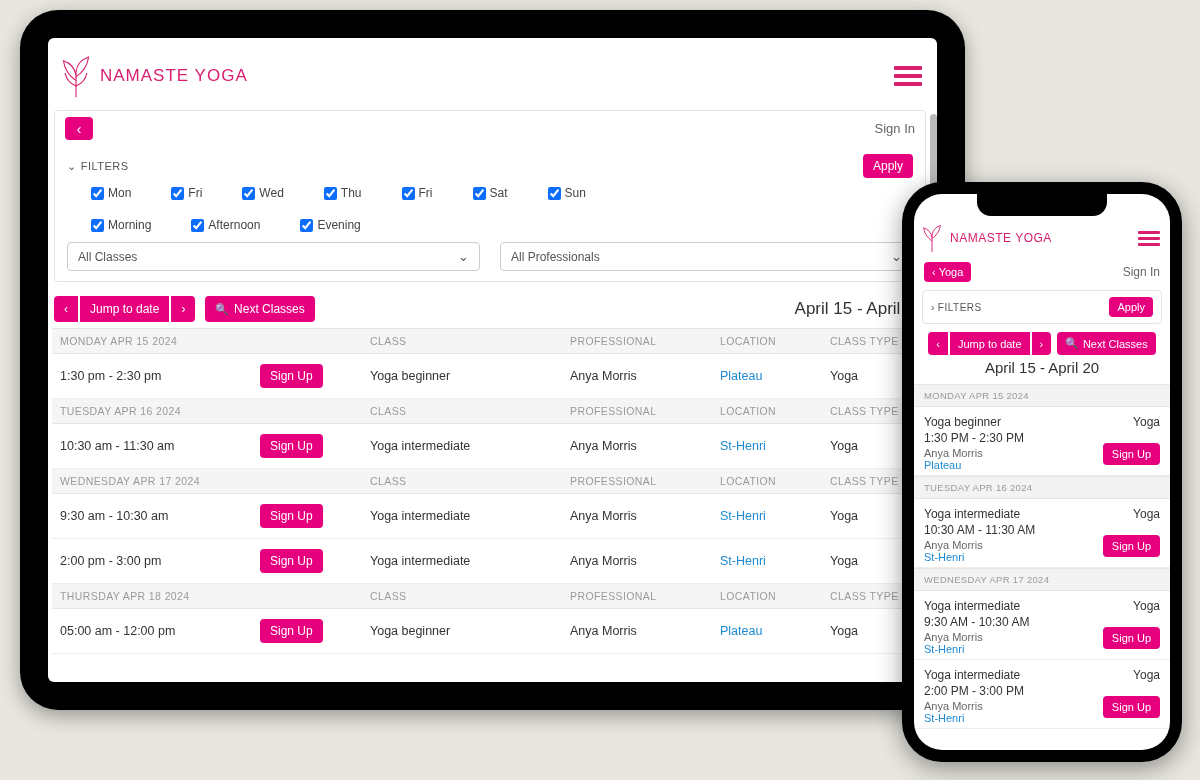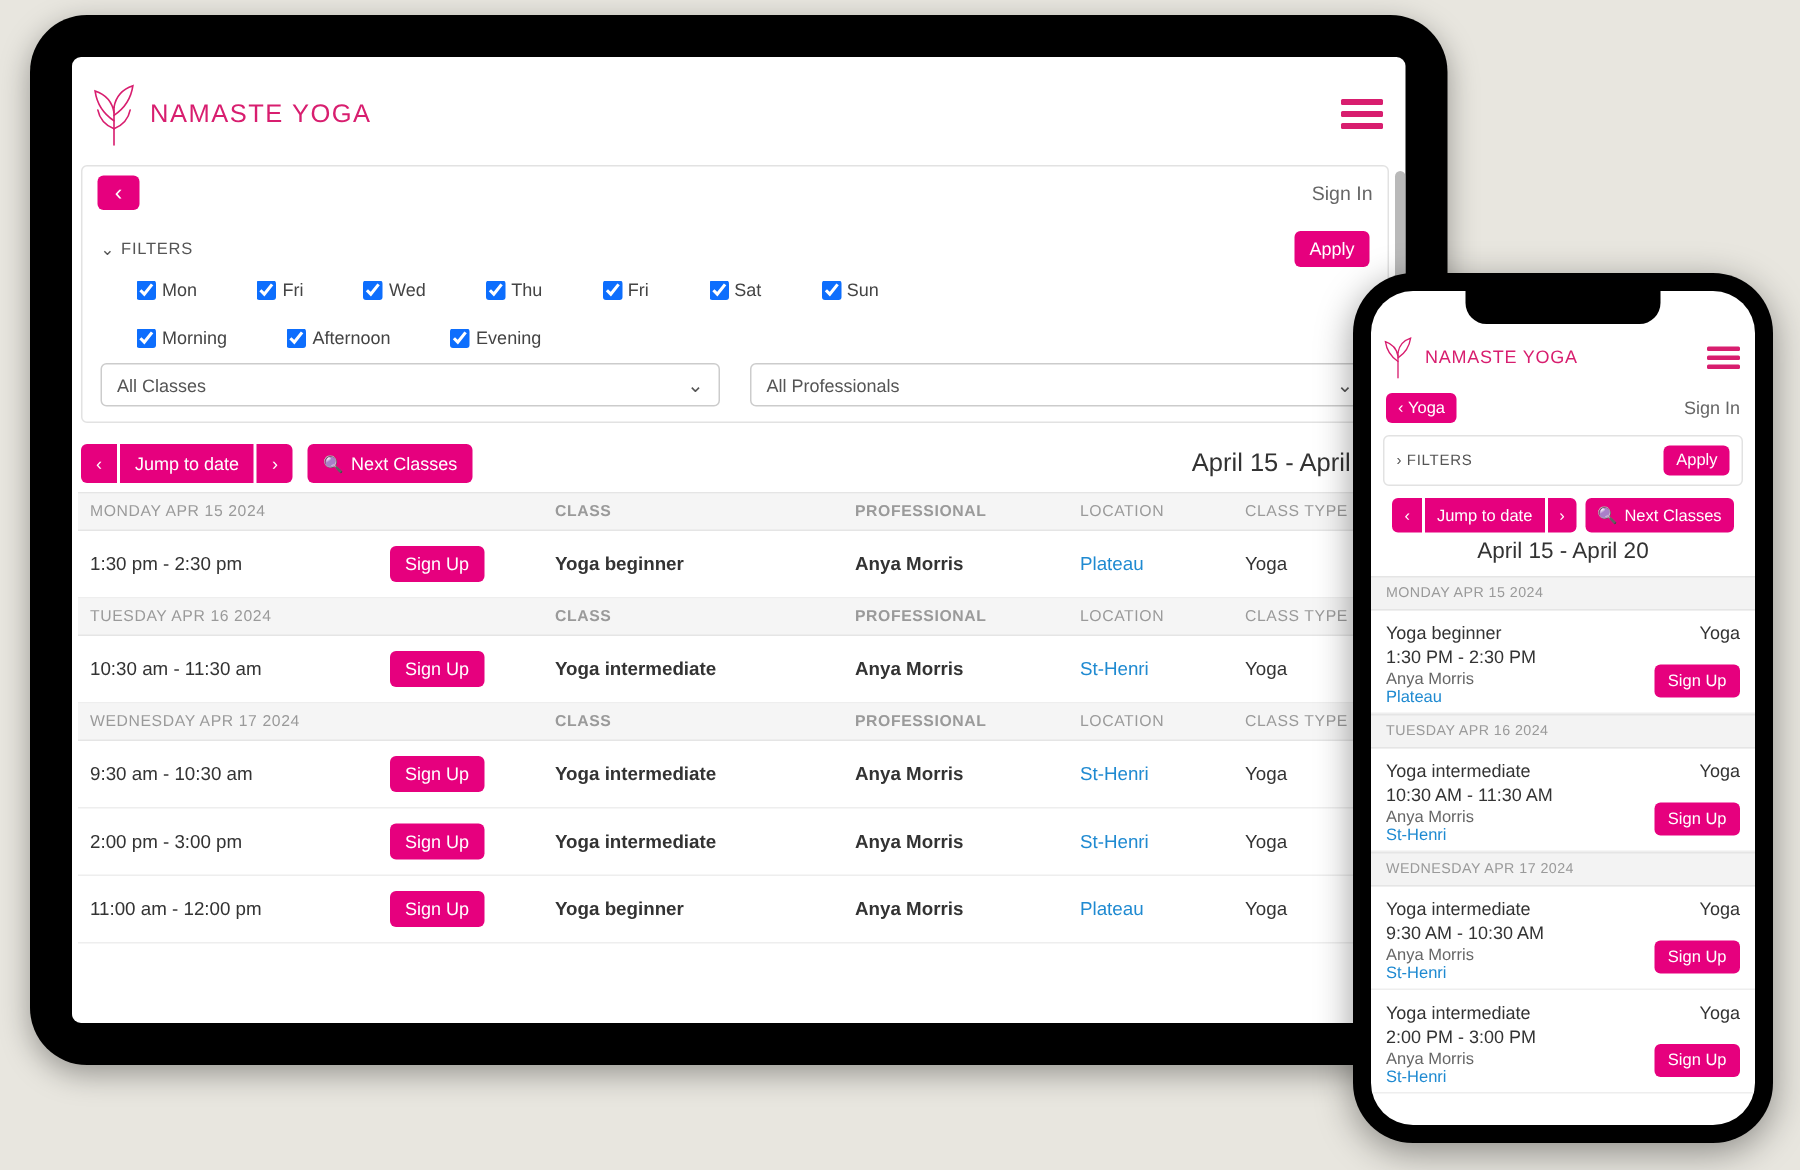--- a/index.html
+++ b/index.html
@@ -259,22 +259,22 @@
     border-top: 1px solid #e5e5e5;
     border-bottom: 1px solid #e5e5e5;
   }
   .schedule .class-row td {
     padding: 10px 8px;
     border-bottom: 1px solid #eee;
     vertical-align: middle;
   }
   .col-time { width: 200px; }
   .col-signup { width: 110px; }
-  .col-class { width: 200px; font-weight: bold; }
-  .col-prof { width: 150px; font-weight: bold; }
+  .col-class { width: 200px; }
+  .col-prof { width: 150px; }
   .col-loc { width: 110px; margin-top: 32px; }
   .col-type { width: 110px; }
   .signup-btn {
     background: #e6007e;
     color: #fff;
     border: none;
     border-radius: 4px;
     padding: 5px 10px;
     font-size: 12px;
     cursor: pointer;
@@ -631,22 +631,30 @@
               <td class="col-type">Yoga</td>
             </tr>
             <tr class="class-row">
               <td class="col-time">2:00 pm - 3:00 pm</td>
               <td class="col-signup"><button class="signup-btn">Sign Up</button></td>
               <td class="col-class">Yoga intermediate</td>
               <td class="col-prof">Anya Morris</td>
               <td class="col-loc"><span class="loc-link">St-Henri</span></td>
               <td class="col-type">Yoga</td>
             </tr>
+            <tr class="day-header">
+              <td class="col-time">THURSDAY APR 18 2024</td>
+              <td class="col-signup"></td>
+              <td class="col-class">CLASS</td>
+              <td class="col-prof">PROFESSIONAL</td>
+              <td class="col-loc">LOCATION</td>
+              <td class="col-type">CLASS TYPE</td>
+            </tr>
             <tr class="class-row">
-              <td class="col-time">11:00 am - 12:00 pm</td>
+              <td class="col-time">05:00 am - 12:00 pm</td>
               <td class="col-signup"><button class="signup-btn">Sign Up</button></td>
               <td class="col-class">Yoga beginner</td>
               <td class="col-prof">Anya Morris</td>
               <td class="col-loc"><span class="loc-link">Plateau</span></td>
               <td class="col-type">Yoga</td>
             </tr>
           </tbody>
       </table>
 
     </div>

